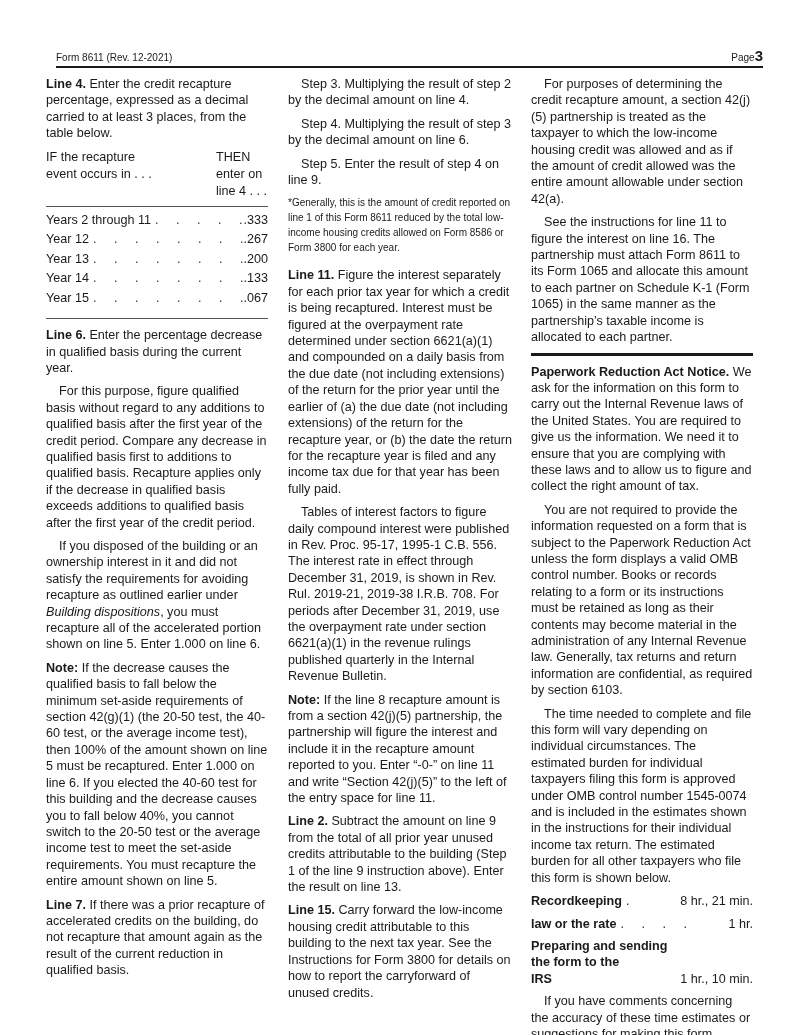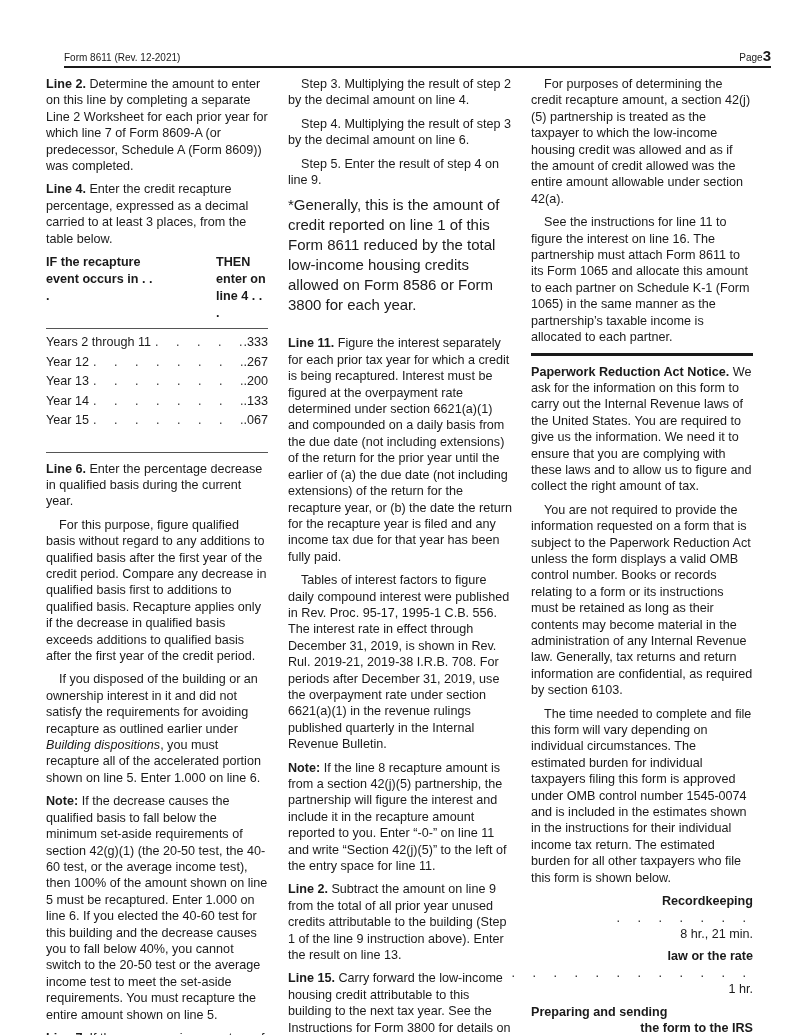--- a/index.html
+++ b/index.html
@@ -1,54 +1,53 @@
 <!DOCTYPE html>
 <html><head>
 <meta charset="utf-8">
 <style>
   html, body { margin: 0; padding: 0; background: #ffffff; }
   body { width: 800px; height: 1035px; position: relative; overflow: hidden;
          font-family: "Liberation Sans", sans-serif; color: #1a1a1a; }
-  .header { position: absolute; left: 64px; top: 46px; width: 707px; height: 20px;
+  .header { position: absolute; left: 56px; top: 46px; width: 707px; height: 20px;
             border-bottom: 2px solid #1a1a1a; }
   .header .form-id { position: absolute; left: 0; bottom: 3px; font-size: 10px; }
   .header .page { position: absolute; right: 0; bottom: 2px; font-size: 10px; }
   .header .page b { font-size: 15px; font-weight: bold; }
   .col { position: absolute; top: 76px; font-size: 12.6px; line-height: 16.4px; }
   .col1 { left: 46px; width: 222px; }
   .col2 { left: 288px; width: 224px; }
   .col3 { left: 531px; width: 222px; }
   p { margin: 0 0 7px 0; }
   p.ind { text-indent: 13px; }
   b.lbl { font-weight: bold; }
-  .fn { font-size: 15px; line-height: 20px; margin-bottom: 20px; }
-  .tblhead { display: flex; justify-content: space-between; font-weight: bold;
+  .fn { font-size: 10px; line-height: 15px; margin-bottom: 12px; }
+  .tblhead { display: flex; justify-content: space-between; font-weight: normal;
              line-height: 17px; padding-bottom: 6px; border-bottom: 1.5px solid #555; margin-top: 4px; }
   .tblhead .l { width: 110px; } .tblhead .r { width: 52px; }
   .trow { display: flex; justify-content: space-between; align-items: baseline;
           height: 19.5px; line-height: 19.5px; }
   .trow .dots { flex: 1; overflow: hidden; white-space: nowrap; color: #333;
                 letter-spacing: 7px; padding-left: 4px; }
-  .tbl { border-bottom: 1.5px solid #555; padding: 4px 0 21px 0; margin-bottom: 8px; }
+  .tbl { border-bottom: 1.5px solid #555; padding: 4px 0 10px 0; margin-bottom: 8px; }
   .rule { border-top: 3px solid #1a1a1a; margin: 6px 0 8px 0; }
-  .burden { display: flex; justify-content: space-between; align-items: flex-end; margin-bottom: 6px; flex-direction: column; }
+  .burden { display: flex; justify-content: space-between; align-items: flex-end; margin-bottom: 6px; }
   .burden .k { font-weight: bold; }
   .burden .dots { flex: 1; overflow: hidden; white-space: nowrap; letter-spacing: 7px; padding-left: 4px; }
   .burden .v { white-space: nowrap; margin-left: 40px; }
 </style>
 </head>
 <body>
 
 <div class="header">
   <span class="form-id">Form 8611 (Rev. 12-2021)</span>
   <span class="page"><span>Page</span><b>3</b></span>
 </div>
 
 <div class="col col1">
-  <p><b class="lbl">Line 2.</b> <span>Determine the amount to enter on this line by completing a separate Line 2 Worksheet for each prior year for which line 7 of Form 8609-A (or predecessor, Schedule A (Form 8609)) was completed.</span></p>
   <p><b class="lbl">Line 4.</b> <span>Enter the credit recapture percentage, expressed as a decimal carried to at least 3 places, from the table below.</span></p>
 
   <div class="tblhead">
     <span class="l">IF the recapture event occurs in . . .</span>
     <span class="r">THEN enter on line 4 . . .</span>
   </div>
   <div class="tbl">
     <div class="trow">
         <span>Years 2 through 11</span>
         <span class="dots">. . . . . . . . . . . . .</span>

